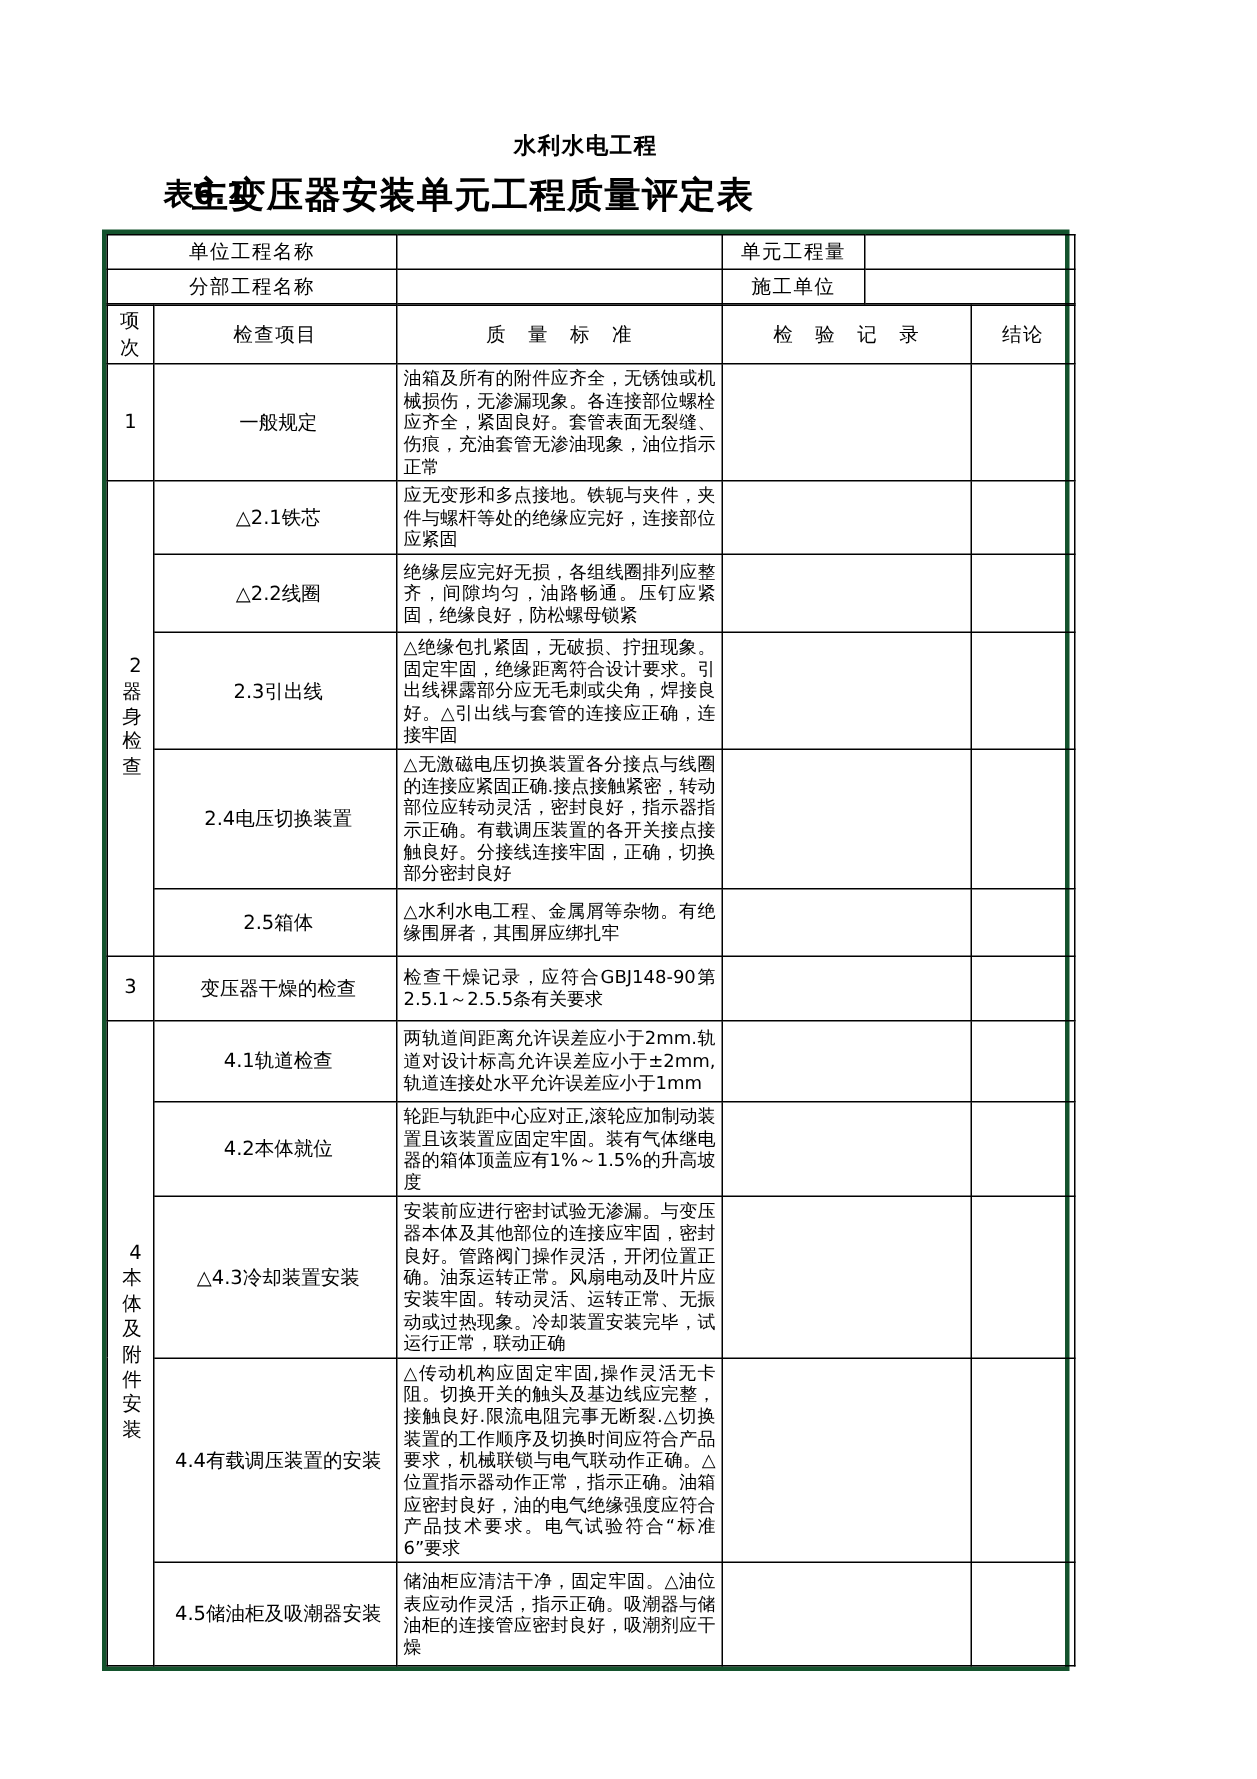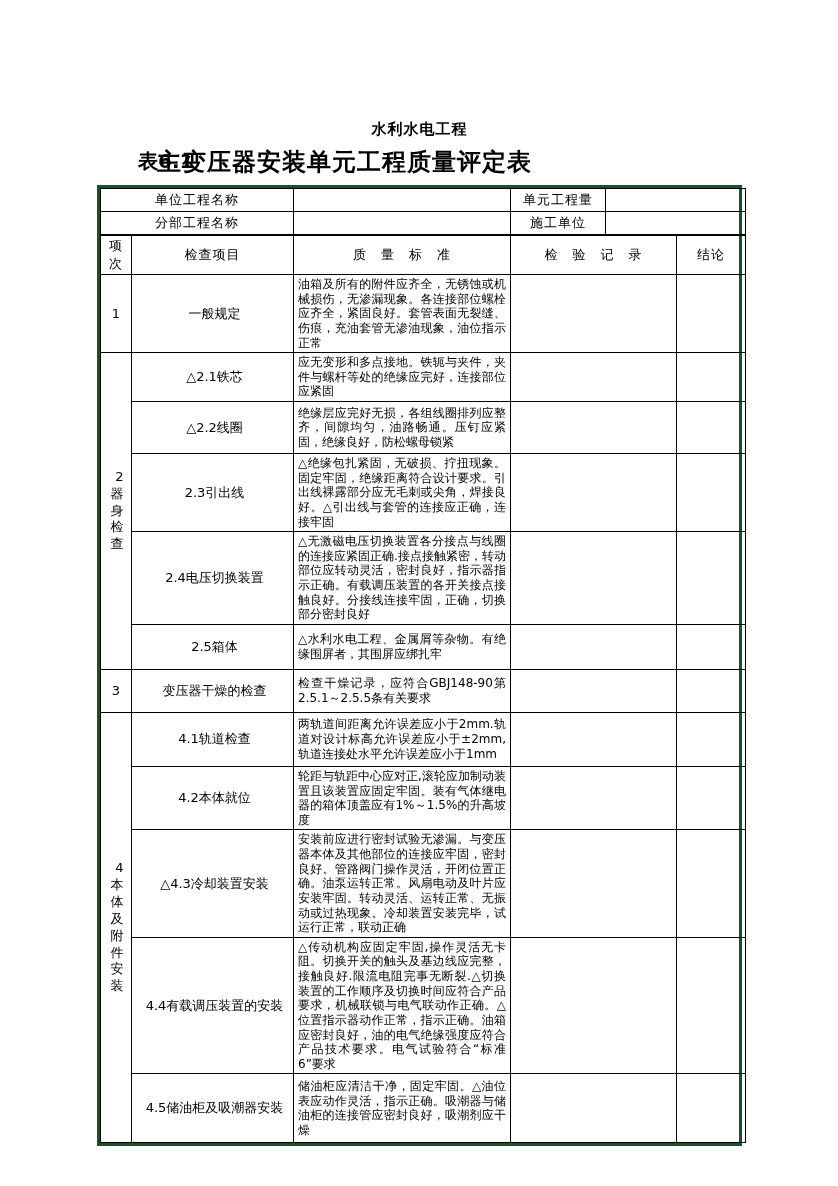--- a/index.html
+++ b/index.html
@@ -7,22 +7,22 @@
     padding: 0;
     background: #ffffff;
     width: 838px;
     height: 1186px;
     font-family: "DejaVu Sans", "Liberation Sans", sans-serif;
     color: #000;
   }
   .sheet {
     position: relative;
     width: 645px;
-    margin-left: 97px;
-    padding-top: 120px;
+    margin-left: 68px;
+    padding-top: 88px;
   }
   .doc-heading {
     text-align: center;
     font-size: 15px;
     font-weight: bold;
     letter-spacing: 1px;
     margin-bottom: 7px;
   }
   .title-row {
     position: relative;

